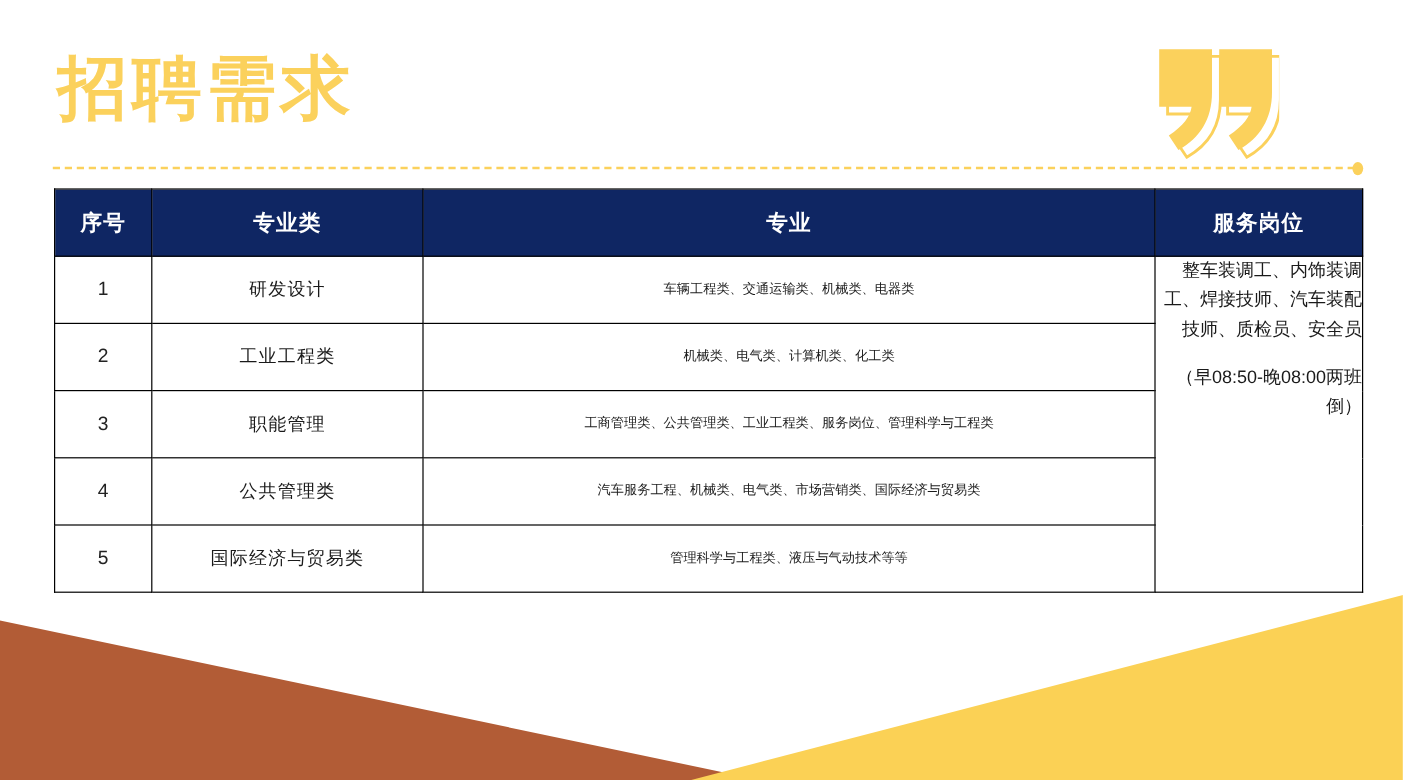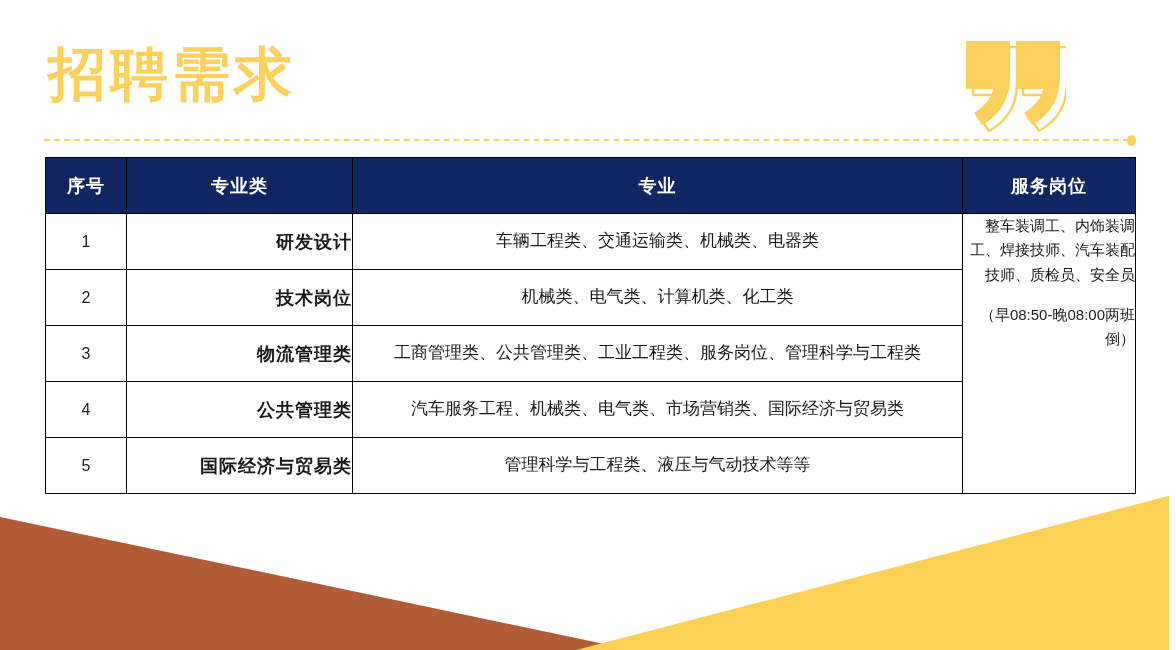--- a/index.html
+++ b/index.html
@@ -124,27 +124,26 @@
     font-size: 15px;
     text-align: center;
     vertical-align: middle;
     height: 55px;
   }
   td.idx {
     font-size: 16px;
     color: #222;
   }
   td.cat {
-    font-weight: bold;
-    font-size: 18px;
+    font-weight: normal;
+    font-size: 15px;
     letter-spacing: 1px;
-    text-align: right;
   }
   td.maj {
-    font-size: 17px;
+    font-size: 11px;
     line-height: 1.55;
     padding: 4px 12px;
   }
   td.post {
     vertical-align: top;
     text-align: right;
     padding: 12px 0 8px 14px;
     font-size: 15px;
     line-height: 1.62;
   }
@@ -196,26 +195,26 @@
           <td class="idx">1</td>
           <td class="cat">研发设计</td>
           <td class="maj">车辆工程类、交通运输类、机械类、电器类</td>
           <td class="post" rowspan="5">
             <div>整车装调工、内饰装调工、焊接技师、汽车装配技师、质检员、安全员</div>
             <div class="post-note">（早08:50-晚08:00两班倒）</div>
           </td>
         </tr>
         <tr>
           <td class="idx">2</td>
-          <td class="cat">技术岗位</td>
+          <td class="cat">工业工程类</td>
           <td class="maj">机械类、电气类、计算机类、化工类</td>
         </tr>
         <tr>
           <td class="idx">3</td>
-          <td class="cat">物流管理类</td>
+          <td class="cat">职能管理</td>
           <td class="maj">工商管理类、公共管理类、工业工程类、服务岗位、管理科学与工程类</td>
         </tr>
         <tr>
           <td class="idx">4</td>
           <td class="cat">公共管理类</td>
           <td class="maj">汽车服务工程、机械类、电气类、市场营销类、国际经济与贸易类</td>
         </tr>
         <tr>
           <td class="idx">5</td>
           <td class="cat">国际经济与贸易类</td>

